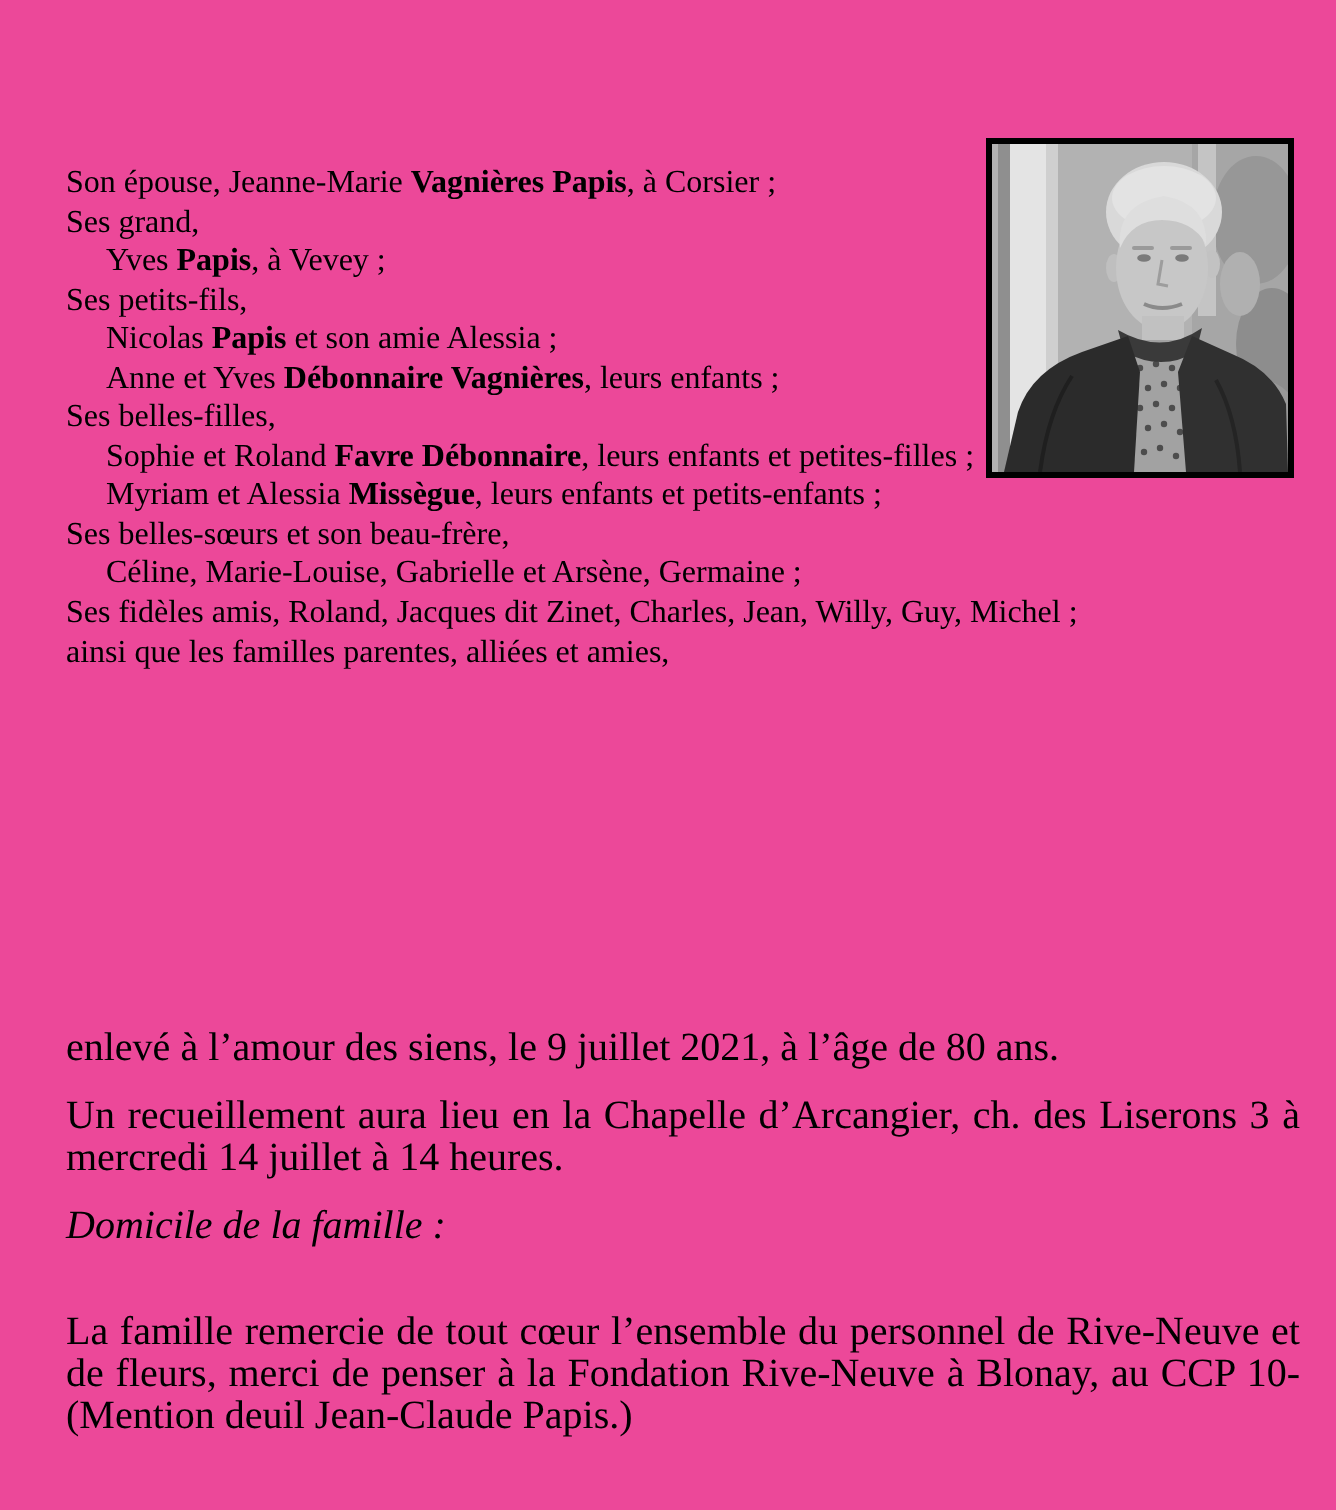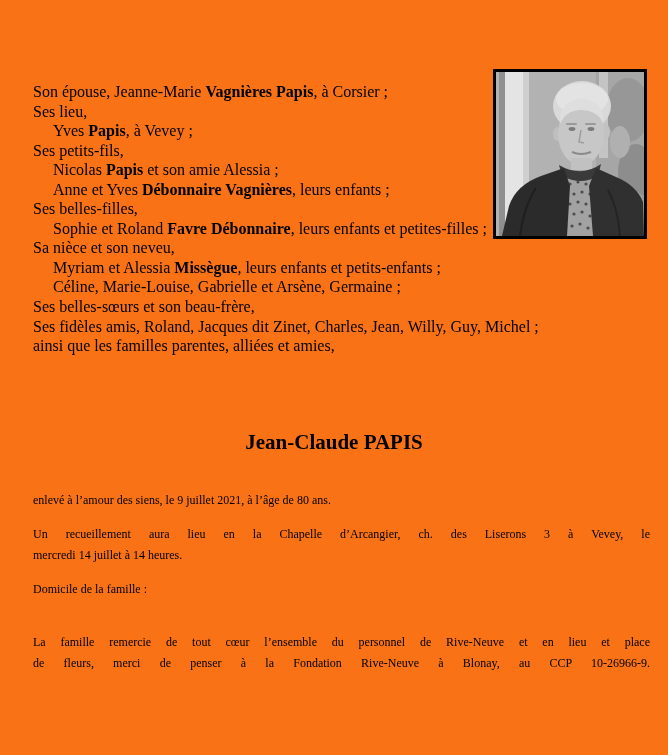--- a/index.html
+++ b/index.html
@@ -1,20 +1,20 @@
 <!DOCTYPE html>
 <html><head>
 <meta charset="utf-8">
 <style>
   html, body { margin: 0; padding: 0; background: #ffffff; }
   .page {
     position: relative;
     width: 668px;
     height: 755px;
-    background: #f97316;
+    background: #ec4899;
     color: #000000;
     font-family: "Liberation Serif", "DejaVu Serif", serif;
     overflow: hidden;
   }
   .family {
     position: absolute;
     left: 33px;
     top: 82px;
     width: 617px;
     font-size: 16px;
@@ -42,37 +42,38 @@
     margin: 0;
     text-align: center;
     font-size: 21px;
     line-height: 26px;
     font-weight: bold;
   }
   .para {
     position: absolute;
     left: 33px;
     width: 617px;
-    font-size: 12px;
+    font-size: 20px;
+    margin-top: 24px;
   }
   .pline { line-height: 21px; }
   .pline.stretch {
     text-align: justify;
     height: 21px;
     overflow: hidden;
   }
   .pline.stretch::after {
     content: "";
     display: inline-block;
     width: 100%;
     height: 0;
   }
   .p0 { top: 490px; }
   .p1 { top: 524px; }
-  .p2 { top: 579px; }
+  .p2 { top: 579px; font-style: italic; }
   .p3 { top: 632px; }
 </style>
 </head>
 <body>
 
 <div class="page">
 
   <div class="photo-frame">
     <svg viewBox="0 0 148 164" xmlns="http://www.w3.org/2000/svg">
 
@@ -132,45 +133,44 @@
 
       <path d="M148 164 L147 130 Q140 113 120 105 L100 96 L93 114 L97 164 Z" fill="#303030"></path>
 
       <path d="M24 164 Q28 134 40 116" stroke="#1f1f1f" stroke-width="2" fill="none"></path>
       <path d="M124 164 Q122 136 112 118" stroke="#242424" stroke-width="2" fill="none"></path>
     </svg>
   </div>
 
   <div class="family">
       <div class="fline"><span>Son épouse, Jeanne-Marie </span><span class="bold">Vagnières Papis</span><span>, à Corsier ;</span></div>
-      <div class="fline"><span>Ses lieu,</span></div>
+      <div class="fline"><span>Ses grand,</span></div>
       <div class="fline indent"><span>Yves </span><span class="bold">Papis</span><span>, à Vevey ;</span></div>
       <div class="fline"><span>Ses petits-fils,</span></div>
       <div class="fline indent"><span>Nicolas </span><span class="bold">Papis</span><span> et son amie Alessia ;</span></div>
       <div class="fline indent"><span>Anne et Yves </span><span class="bold">Débonnaire Vagnières</span><span>, leurs enfants ;</span></div>
       <div class="fline"><span>Ses belles-filles,</span></div>
       <div class="fline indent"><span>Sophie et Roland </span><span class="bold">Favre Débonnaire</span><span>, leurs enfants et petites-filles ;</span></div>
-      <div class="fline"><span>Sa nièce et son neveu,</span></div>
       <div class="fline indent"><span>Myriam et Alessia </span><span class="bold">Missègue</span><span>, leurs enfants et petits-enfants ;</span></div>
+      <div class="fline"><span>Ses belles-sœurs et son beau-frère,</span></div>
       <div class="fline indent"><span>Céline, Marie-Louise, Gabrielle et Arsène, Germaine ;</span></div>
-      <div class="fline"><span>Ses belles-sœurs et son beau-frère,</span></div>
       <div class="fline"><span>Ses fidèles amis, Roland, Jacques dit Zinet, Charles, Jean, Willy, Guy, Michel ;</span></div>
       <div class="fline"><span>ainsi que les familles parentes, alliées et amies,</span></div>
     </div>
 
-  <h1 class="deceased">Jean-Claude PAPIS</h1>
 
   <div class="para p0">
       <div class="pline"><span>enlevé à l’amour des siens, le 9 juillet 2021, à l’âge de 80 ans.</span></div>
     </div>
   <div class="para p1">
       <div class="pline stretch"><span>Un recueillement aura lieu en la Chapelle d’Arcangier, ch. des Liserons 3 à Vevey, le</span></div>
       <div class="pline"><span>mercredi 14 juillet à 14 heures.</span></div>
     </div>
   <div class="para p2">
       <div class="pline"><span>Domicile de la famille :</span></div>
     </div>
   <div class="para p3">
       <div class="pline stretch"><span>La famille remercie de tout cœur l’ensemble du personnel de Rive-Neuve et en lieu et place</span></div>
       <div class="pline stretch"><span>de fleurs, merci de penser à la Fondation Rive-Neuve à Blonay, au CCP 10-26966-9.</span></div>
+      <div class="pline"><span>(Mention deuil Jean-Claude Papis.)</span></div>
     </div>
 
 </div>
 
 </body></html>

